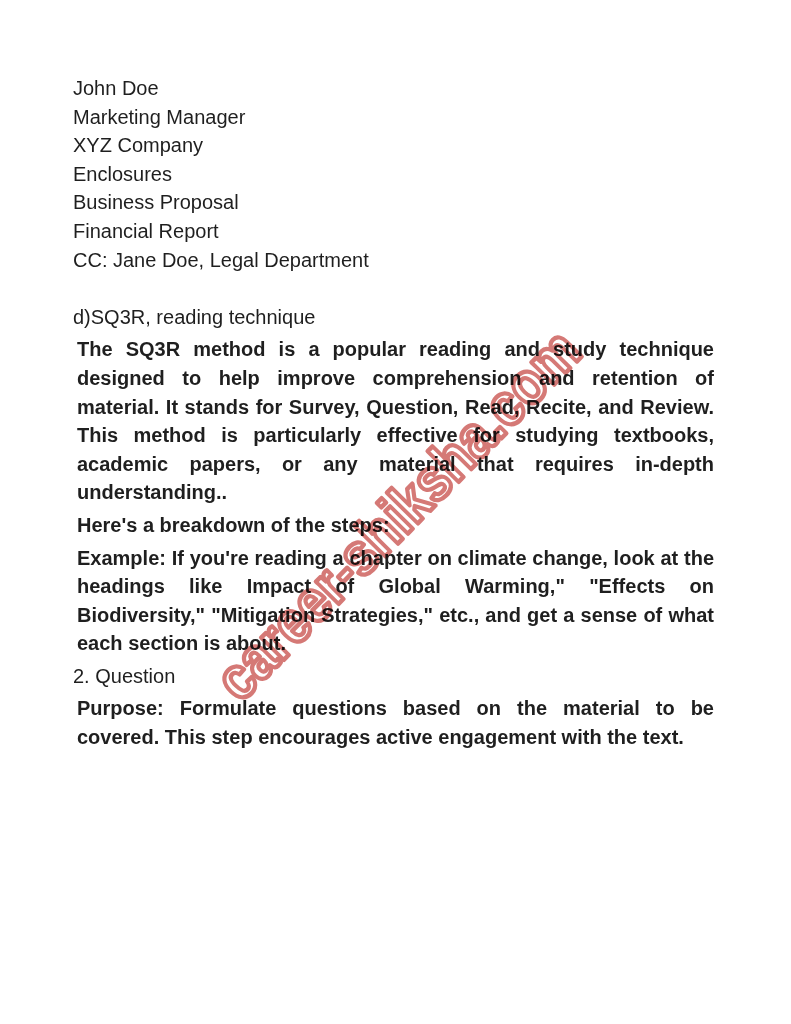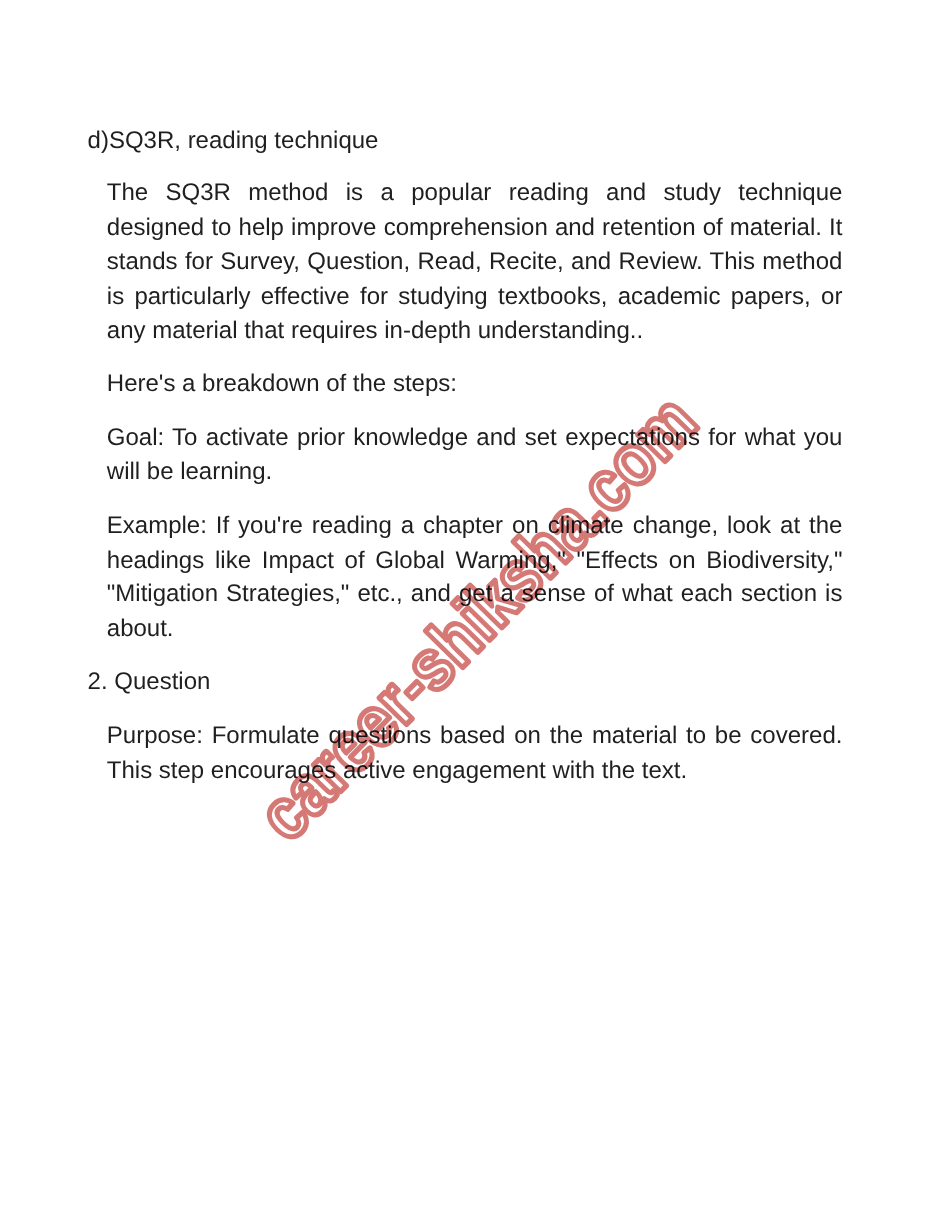--- a/index.html
+++ b/index.html
@@ -34,23 +34,24 @@
     line-height: 28.6px;
     font-weight: normal;
     margin: 0;
   }
   .doc-heading.section-start {
     margin-top: 28.6px;
   }
   .doc-para {
     font-size: 20px;
     line-height: 28.6px;
-    margin: 16px;
+    margin: 4px;
     text-align: justify;
     text-justify: inter-word;
+    font-weight: bold;
   }
   .watermark-svg {
     position: absolute;
     top: 0;
     left: 0;
     z-index: 2;
     pointer-events: none;
     mix-blend-mode: multiply;
     opacity: 0.78;
   }
@@ -59,26 +60,34 @@
     font-weight: bold;
   }
 </style>
 </head>
 <body>
 
 <div class="page">
 
   <div class="content">
 
+    <div class="header-block">
+      <div class="header-line">John Doe</div>
+      <div class="header-line">Marketing Manager</div>
+      <div class="header-line">XYZ Company</div>
+      <div class="header-line">Enclosures</div>
+      <div class="header-line">Business Proposal</div>
+      <div class="header-line">Financial Report</div>
+      <div class="header-line">CC: Jane Doe, Legal Department</div>
+    </div>
 
     <div class="body-block">
       <div class="doc-heading section-start">d)SQ3R, reading technique</div>
       <p class="doc-para">The SQ3R method is a popular reading and study technique designed to help improve comprehension and retention of material. It stands for Survey, Question, Read, Recite, and Review. This method is particularly effective for studying textbooks, academic papers, or any material that requires in-depth understanding..</p>
       <p class="doc-para">Here's a breakdown of the steps:</p>
-      <p class="doc-para">Goal: To activate prior knowledge and set expectations for what you will be learning.</p>
       <p class="doc-para">Example: If you're reading a chapter on climate change, look at the headings like Impact of Global Warming," "Effects on Biodiversity," "Mitigation Strategies," etc., and get a sense of what each section is about.</p>
       <div class="doc-heading">2. Question</div>
       <p class="doc-para">Purpose: Formulate questions based on the material to be covered. This step encourages active engagement with the text.</p>
     </div>
 
   </div>
 
   <svg class="watermark-svg" width="791" height="1024" viewBox="0 0 791 1024">
     <text class="watermark-text" x="398" y="535" transform="rotate(-45.5 398 515)" text-anchor="middle" font-size="60" textLength="490" lengthAdjust="spacingAndGlyphs" fill="none" stroke-width="4.5" stroke-linejoin="round" stroke-linecap="round" stroke="#c9534f">career-shiksha.com</text>
   </svg>

